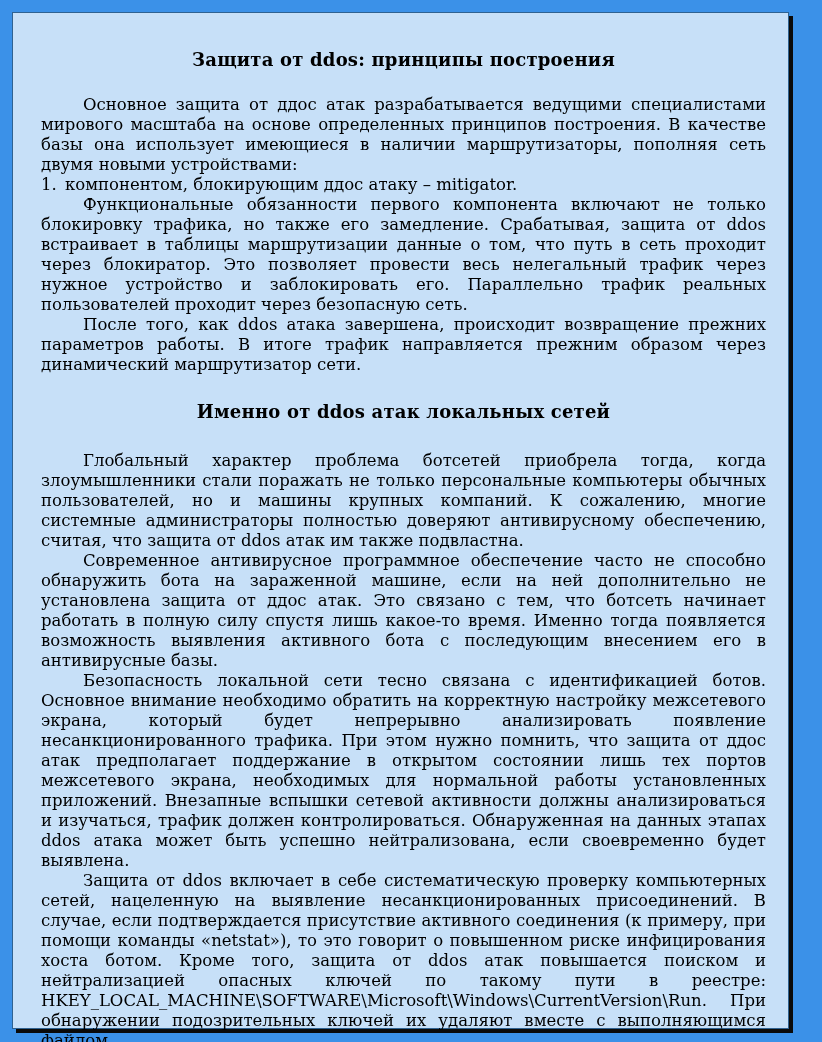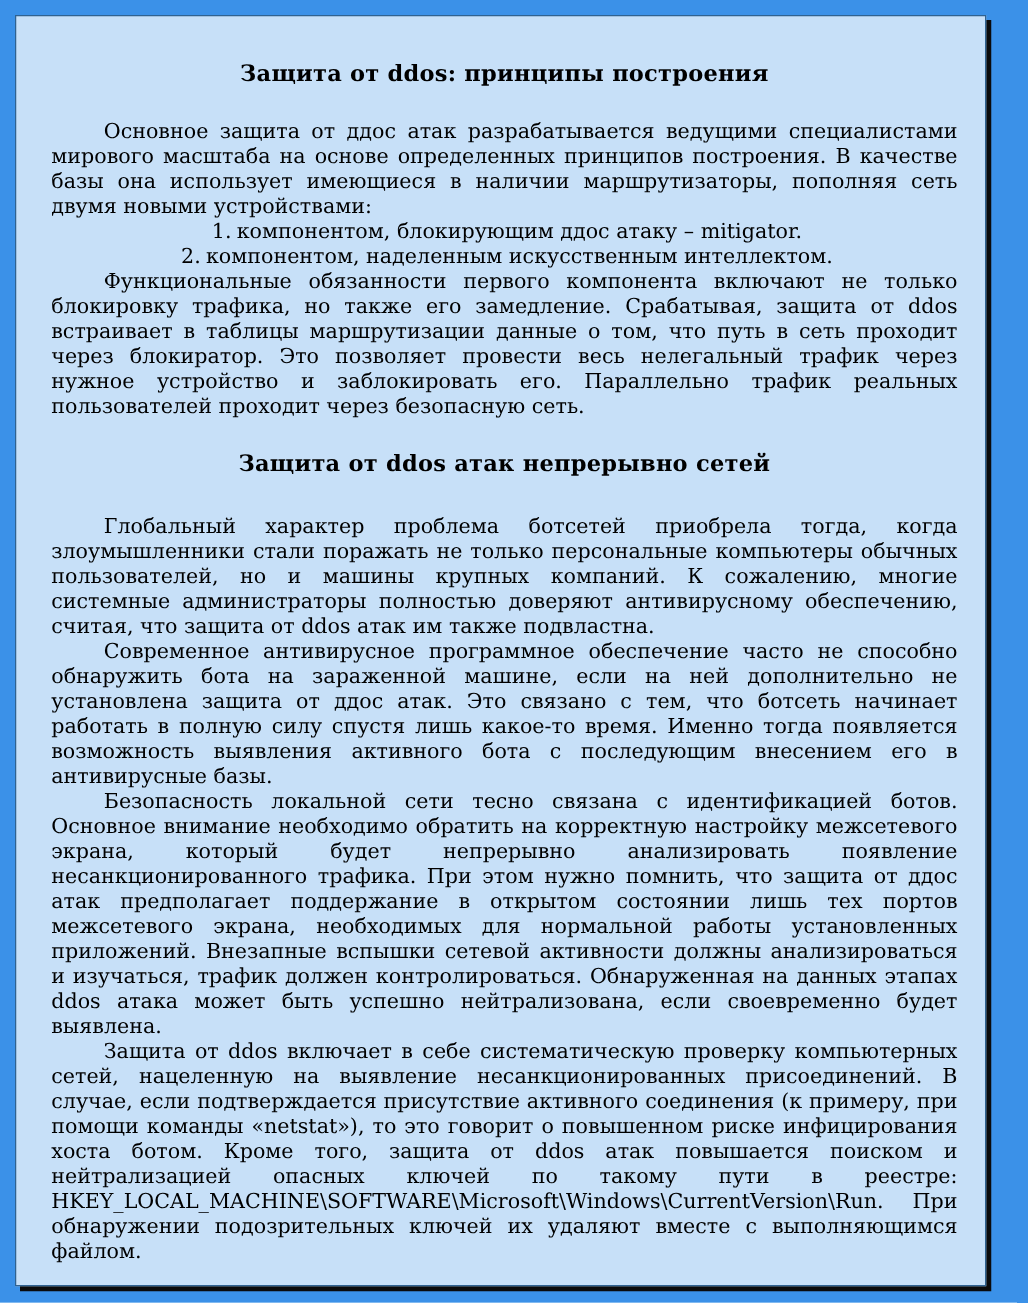--- a/index.html
+++ b/index.html
@@ -49,50 +49,48 @@
     text-indent: 42px;
     margin: 0;
     letter-spacing: 0px;
   }
   .doc-list {
     margin: 0;
   }
   .list-item {
     font-size: 16.5px;
     line-height: 20px;
-    text-align: center;
+    text-align: left;
   }
   .list-marker {
     display: inline-block;
     width: 24px;
   }
 </style>
 </head>
 <body>
 
 <div class="frame">
   <div class="page">
 
     <h1>Защита от ddos: принципы построения</h1>
 
     <p class="para">Основное защита от ддос атак разрабатывается ведущими специалистами мирового масштаба на основе определенных принципов построения. В качестве базы она использует имеющиеся в наличии маршрутизаторы, пополняя сеть двумя новыми устройствами:</p>
 
     <div class="doc-list">
       <div class="list-item">
         <span class="list-marker">1.</span><span>компонентом, блокирующим ддос атаку – mitigator.</span>
       </div>
-      <div class="list-item">
-        <span class="list-marker">2.</span><span>компонентом, наделенным искусственным интеллектом.</span>
-      </div>
     </div>
 
     <p class="para">Функциональные обязанности первого компонента включают не только блокировку трафика, но также его замедление. Срабатывая, защита от ddos встраивает в таблицы маршрутизации данные о том, что путь в сеть проходит через блокиратор. Это позволяет провести весь нелегальный трафик через нужное устройство и заблокировать его. Параллельно трафик реальных пользователей проходит через безопасную сеть.</p>
 
+    <p class="para">После того, как ddos атака завершена, происходит возвращение прежних параметров работы. В итоге трафик направляется прежним образом через динамический маршрутизатор сети.</p>
 
-    <h2>Защита от ddos атак непрерывно сетей</h2>
+    <h2>Именно от ddos атак локальных сетей</h2>
 
     <p class="para">Глобальный характер проблема ботсетей приобрела тогда, когда злоумышленники стали поражать не только персональные компьютеры обычных пользователей, но и машины крупных компаний. К сожалению, многие системные администраторы полностью доверяют антивирусному обеспечению, считая, что защита от ddos атак им также подвластна.</p>
 
     <p class="para">Современное антивирусное программное обеспечение часто не способно обнаружить бота на зараженной машине, если на ней дополнительно не установлена защита от ддос атак. Это связано с тем, что ботсеть начинает работать в полную силу спустя лишь какое-то время. Именно тогда появляется возможность выявления активного бота с последующим внесением его в антивирусные базы.</p>
 
     <p class="para">Безопасность локальной сети тесно связана с идентификацией ботов. Основное внимание необходимо обратить на корректную настройку межсетевого экрана, который будет непрерывно анализировать появление несанкционированного трафика. При этом нужно помнить, что защита от ддос атак предполагает поддержание в открытом состоянии лишь тех портов межсетевого экрана, необходимых для нормальной работы установленных приложений. Внезапные вспышки сетевой активности должны анализироваться и изучаться, трафик должен контролироваться. Обнаруженная на данных этапах ddos атака может быть успешно нейтрализована, если своевременно будет выявлена.</p>
 
     <p class="para">Защита от ddos включает в себе систематическую проверку компьютерных сетей, нацеленную на выявление несанкционированных присоединений. В случае, если подтверждается присутствие активного соединения (к примеру, при помощи команды «netstat»), то это говорит о повышенном риске инфицирования хоста ботом. Кроме того, защита от ddos атак повышается поиском и нейтрализацией опасных ключей по такому пути в реестре: HKEY_LOCAL_MACHINE\SOFTWARE\Microsoft\Windows\CurrentVersion\Run. При обнаружении подозрительных ключей их удаляют вместе с выполняющимся файлом.</p>
 
   </div>

